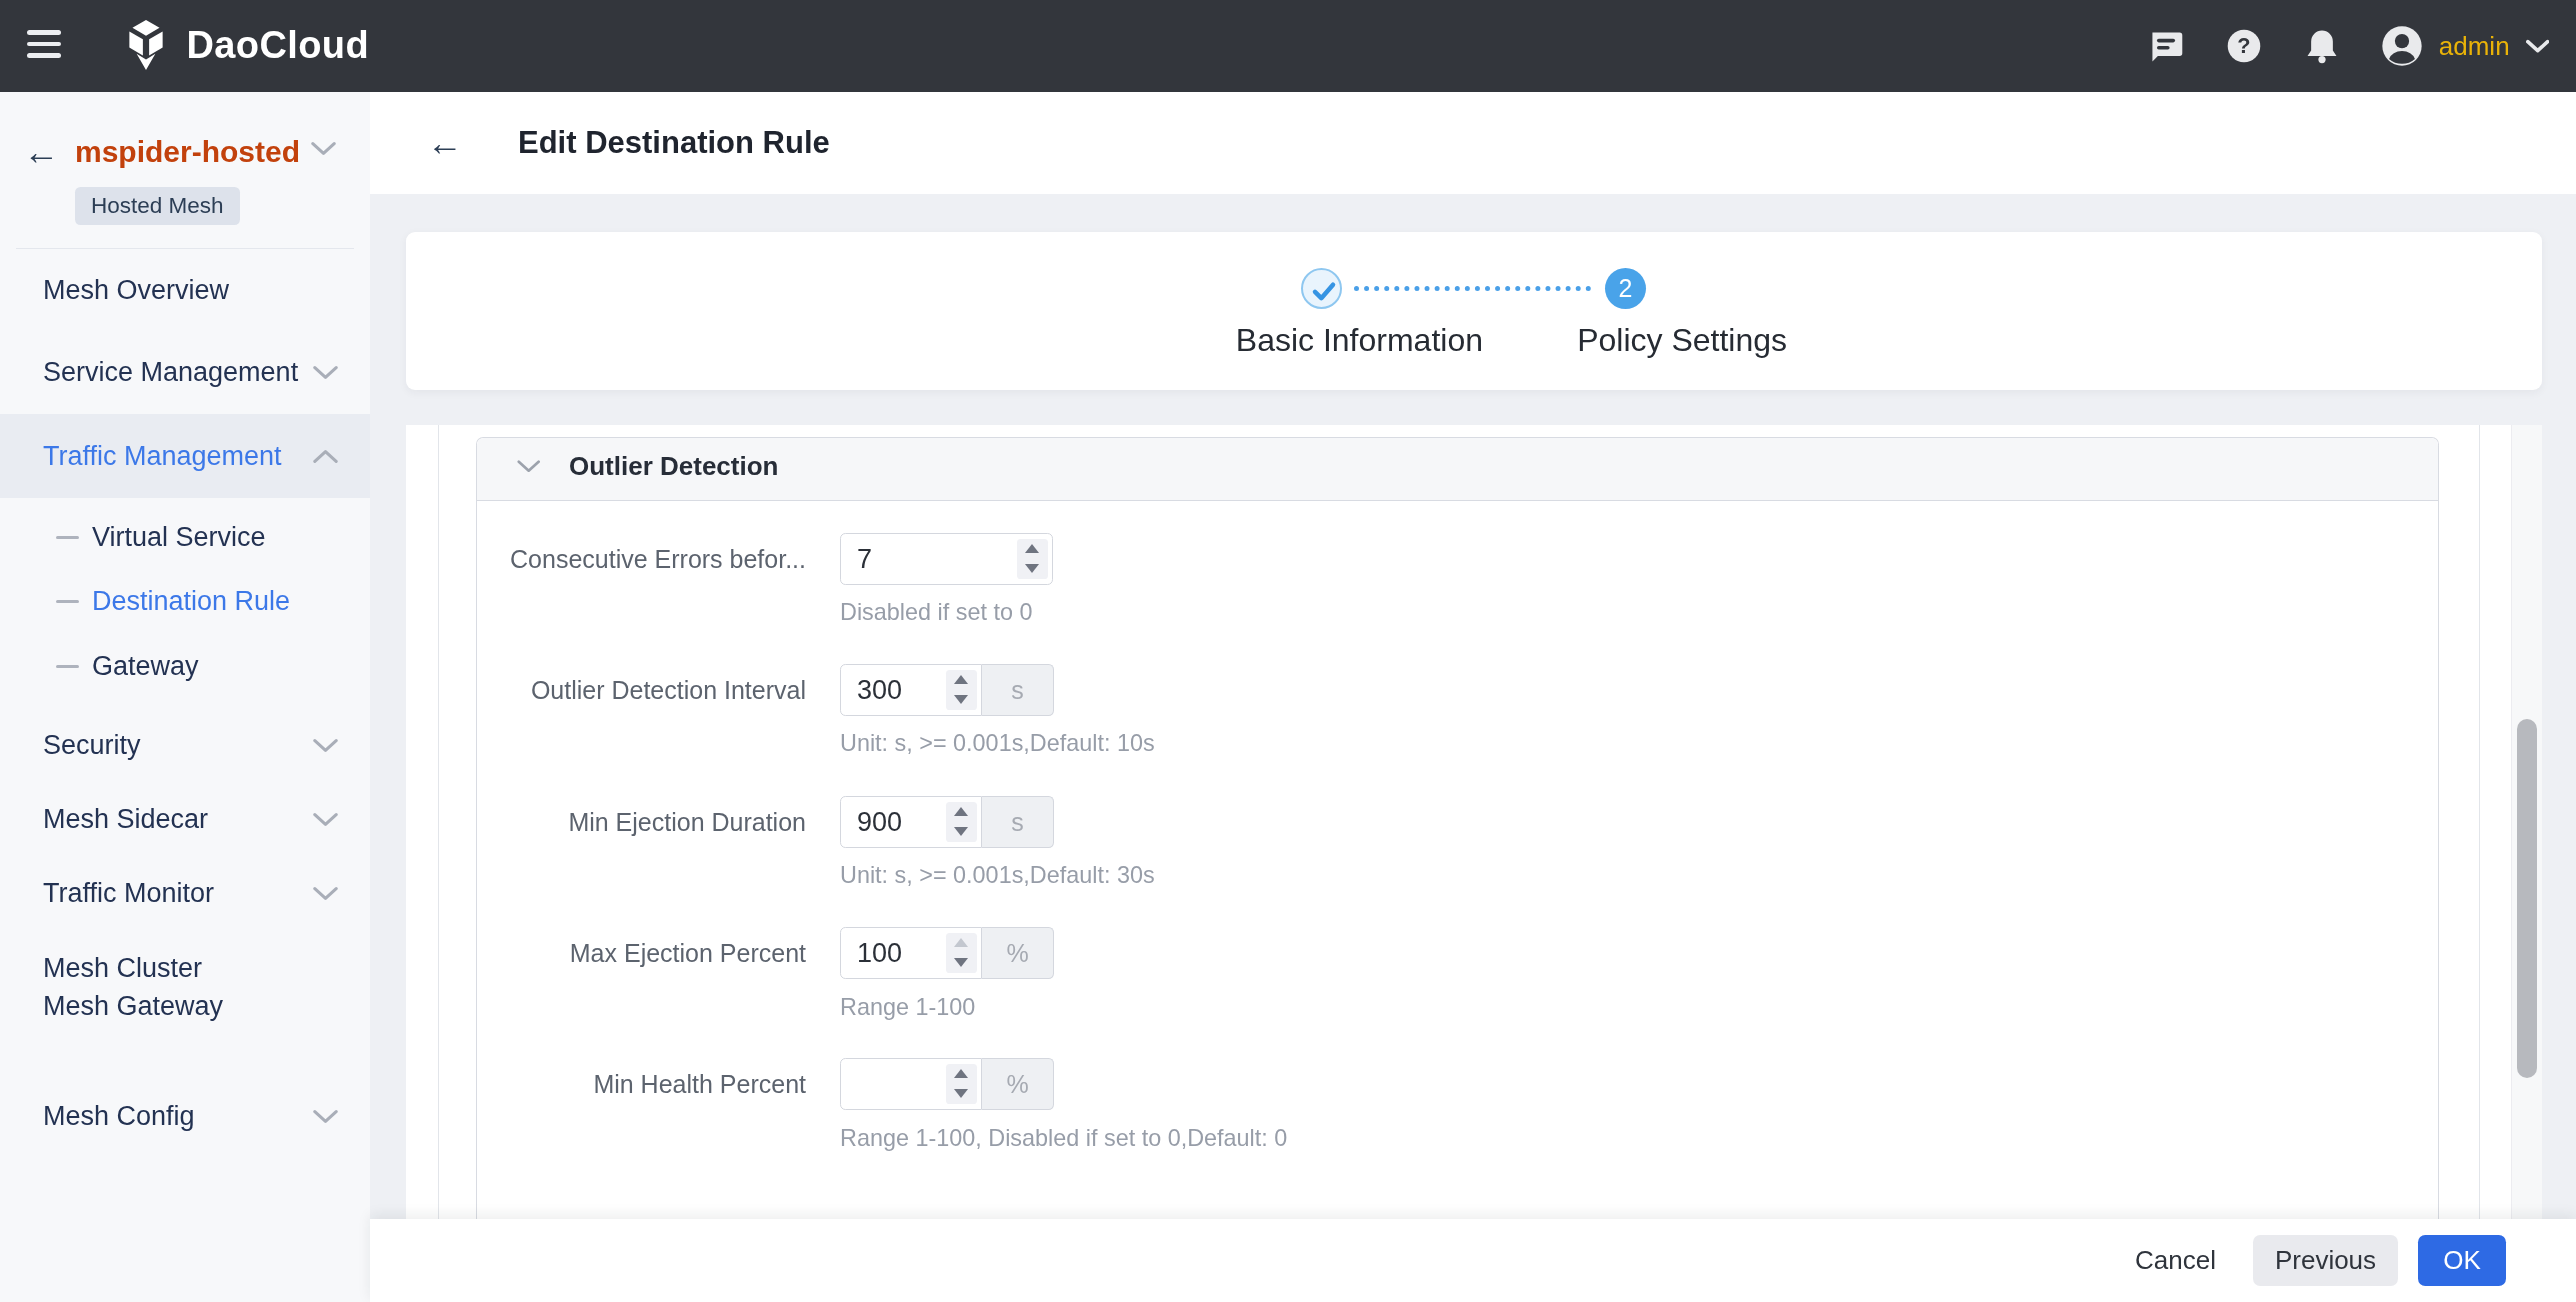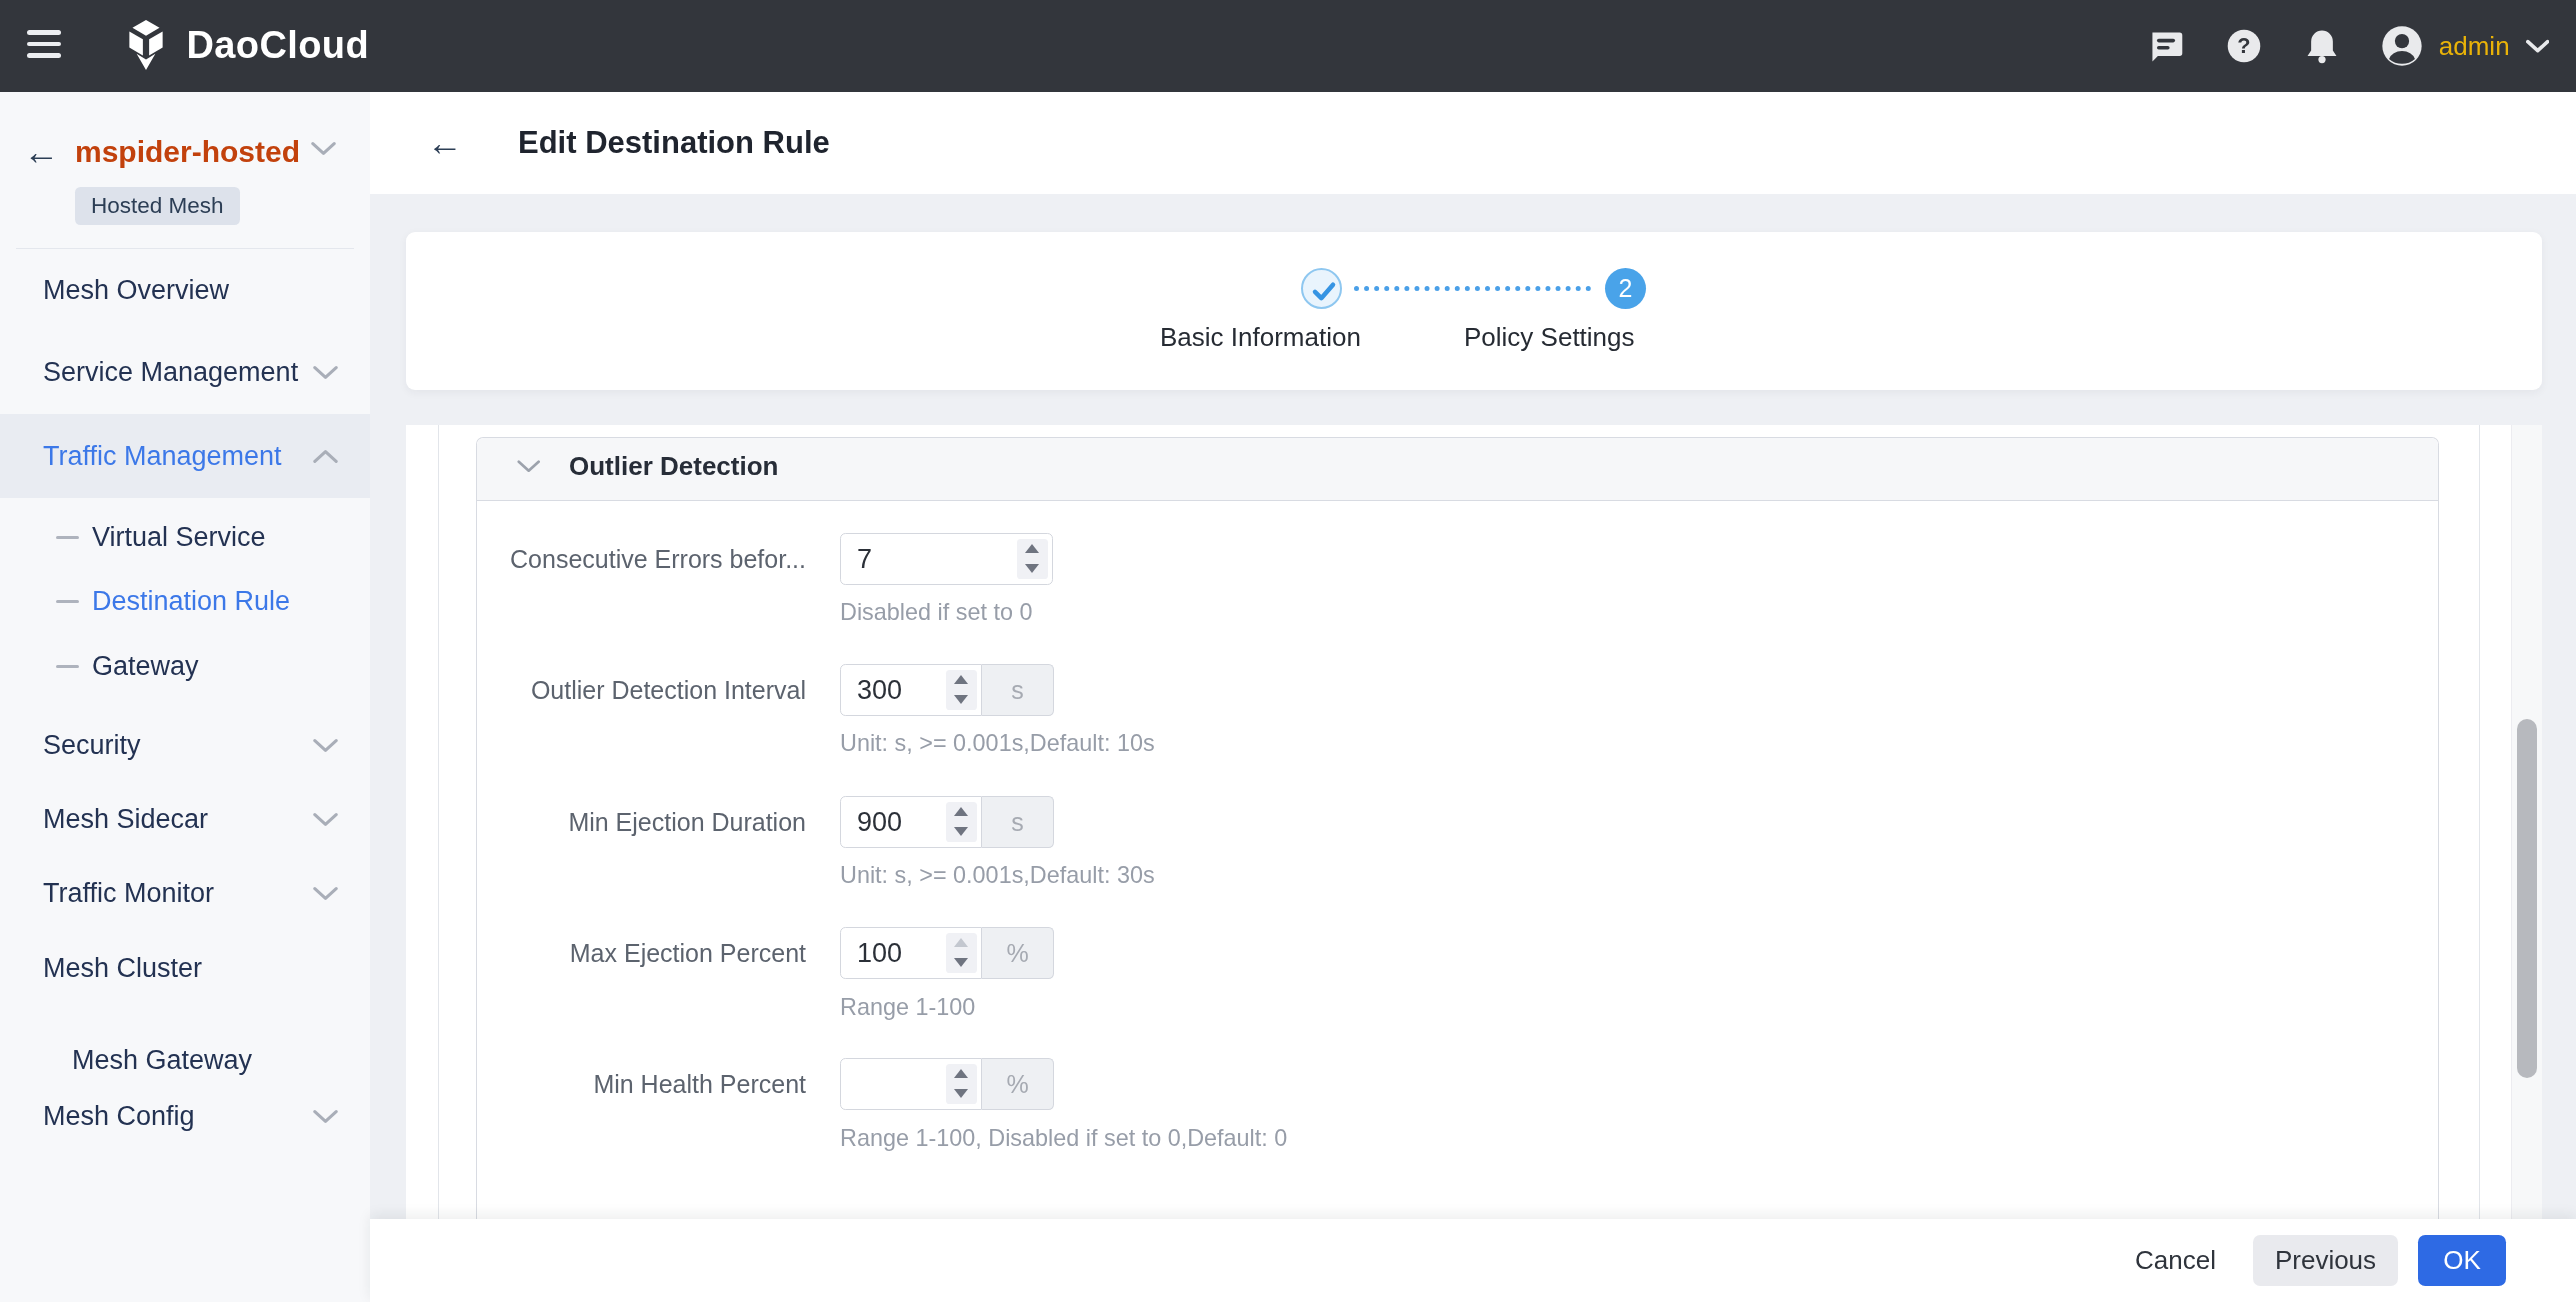--- a/index.html
+++ b/index.html
@@ -39,21 +39,21 @@
   .page-header { position:absolute; left:0; top:0; width:2206px; height:102px; background:#ffffff; }
   .ph-back { position:absolute; left:57px; top:29px; font-size:36px; font-weight:bold; color:#2c3e55; cursor:pointer; line-height:43px; }
   .ph-title { position:absolute; left:106px; top:29px; font-size:31px; font-weight:bold; color:#1f242e; line-height:43px;margin-left:42px; }
 
   
   .stepper-card { position:absolute; left:36px; top:140px; width:2136px; height:158px; background:#fff; border-radius:9px; box-shadow:0 2.7px 9px rgba(40,44,53,.05); }
   .step-node { position:absolute; width:41px; height:41px; border-radius:50%; top:36px; cursor:pointer; }
   .step1 { left:895px; background:#e9f4fd; border:2.7px solid #8ec7f0; }
   .step2 { left:1199px; background:#49a3e9; color:#fff; font-size:25px; display:flex; align-items:center; justify-content:center; }
   .step-dots { position:absolute; left:948px; top:54px; width:237px; border-top:5.4px dotted #4aa0e8; }
-  .step-lbl { position:absolute; top:90px; width:323px; text-align:left; font-size:26px; color:#262b33; }
+  .step-lbl { position:absolute; top:90px; width:323px; text-align:right; font-size:32px; color:#262b33; }
   .step-lbl.s1 { left:754px; }
   .step-lbl.s2 { left:1058px; }
 
   
   .content-panel { position:absolute; left:36px; top:333px; width:2136px; height:796px; background:#fff; overflow:hidden; }
   .hairline-l { position:absolute; left:32px; top:0; bottom:0; width:0; border-left:1.8px solid #e2e5ea; }
   .hairline-r { position:absolute; left:2073px; top:0; bottom:0; width:0; border-left:1.8px solid #e2e5ea; }
   .fieldset { position:absolute; left:70px; top:11.7px; width:1963px; height:808px; border:1.8px solid #d8dbe2; border-bottom:none; border-radius:7.2px 7.2px 0 0; }
   .fs-header { position:absolute; left:0; top:0; width:100%; height:63px; background:#f6f7f9; border-bottom:1.8px solid #d8dbe2; border-radius:7.2px 7.2px 0 0; cursor:pointer; }
   .fs-chev { position:absolute; left:40px; top:21.6px; }
@@ -209,21 +209,21 @@
       <span class="lbl">Traffic Monitor</span>
       <span class="sb-chev">
           <svg width="25" height="16" viewBox="0 0 28 18">
             <polyline points="2,3 14,14 26,3" fill="none" stroke="#a9aeb8" stroke-width="3.5" stroke-linecap="round" stroke-linejoin="round"></polyline>
           </svg>
         </span>
     </div>
     <div class="sb-item" style="top:848px;">
       <span class="lbl">Mesh Cluster</span>
     </div>
-    <div class="sb-item" style="top:940px;padding-left:29px;">
+    <div class="sb-item" style="top:886px;">
       <span class="lbl">Mesh Gateway</span>
     </div>
     <div class="sb-item" style="top:996px;">
       <span class="lbl">Mesh Config</span>
       <span class="sb-chev">
           <svg width="25" height="16" viewBox="0 0 28 18">
             <polyline points="2,3 14,14 26,3" fill="none" stroke="#a9aeb8" stroke-width="3.5" stroke-linecap="round" stroke-linejoin="round"></polyline>
           </svg>
         </span>
     </div>

